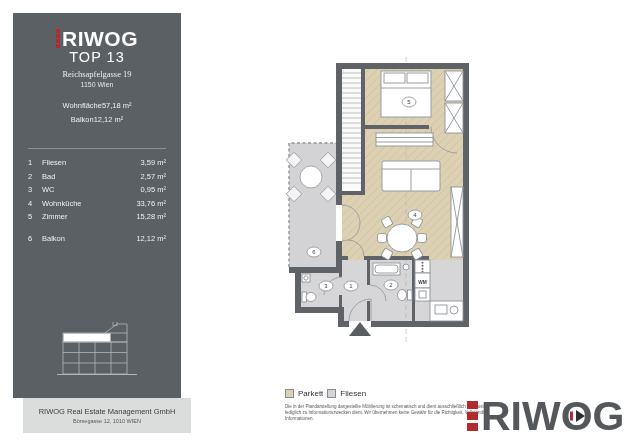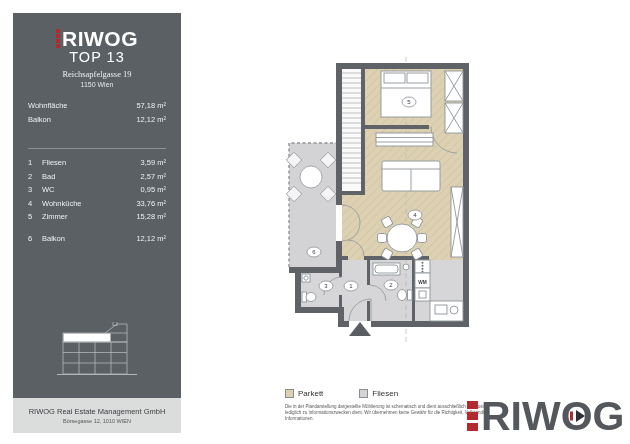--- a/index.html
+++ b/index.html
@@ -7,35 +7,35 @@
   
   .sidebar{position:absolute;left:13px;top:13px;width:168px;height:385px;background:#5b6064;color:#fff;}
   .side-logo{display:flex;justify-content:center;align-items:center;margin-top:15px;}
   .logo-dots{display:flex;flex-direction:column;gap:1.5px;margin-right:2.5px;}
   .logo-dots span{width:3.5px;height:3.5px;background:#b2292e;display:block;}
   .side-logo .logo-word{font-size:21px;font-weight:bold;letter-spacing:.5px;color:#fff;line-height:1;}
   .unit-title{text-align:center;font-size:14.5px;letter-spacing:1px;margin-top:0;font-weight:400;}
   .unit-addr1{text-align:center;font-size:8.5px;margin-top:4px;color:#eceff0;font-family:Liberation Serif, serif;}
   .unit-addr2{text-align:center;font-size:7px;margin-top:2px;color:#e3e6e7;}
   .metrics{margin:13px 15px 0;}
-  .metric-row{display:flex;justify-content:space-between;font-size:7.5px;margin-bottom:5px;color:#eef0f1;}
+  .metric-row{display:flex;justify-content:center;font-size:7.5px;margin-bottom:5px;color:#eef0f1;}
   .divider{border-top:1px solid #8d9194;margin:24px 15px 9px;}
   .rooms{margin:0 15px;}
   .room-row{display:flex;font-size:7.5px;margin-bottom:4.5px;color:#eef0f1;}
   .room-row .no{width:14px;}
   .room-row .nm{flex:1;}
   .room-row.gap{margin-top:13px;}
   .section-wrap{position:absolute;left:0;right:0;bottom:18px;display:flex;justify-content:center;}
-  .side-footer{position:absolute;left:13px;top:398px;width:168px;height:35px;background:#dbdcdc;text-align:center;}
+  .side-footer{position:absolute;left:23px;top:398px;width:168px;height:35px;background:#dbdcdc;text-align:center;}
   .company{font-size:7.5px;color:#3a3d40;padding-top:9px;}
   .company-addr{font-size:5.5px;color:#55585b;margin-top:2px;}
   
   .plan{position:absolute;left:281px;top:55px;width:207px;height:292px;}
   
-  .legend{position:absolute;left:285px;top:389px;display:flex;gap:36px;align-items:center;}
+  .legend{position:absolute;left:285px;top:389px;display:flex;gap:4px;align-items:center;}
   .legend-item{display:flex;align-items:center;gap:4px;font-size:8px;color:#2f3235;}
   .swatch{width:7px;height:7px;border:1px solid #8a8d90;display:inline-block;}
   .disclaimer{position:absolute;left:285px;top:404px;width:200px;color:#55585c;
     font-size:4.5px;line-height:6px;}
   .disclaimer div{white-space:nowrap;overflow:hidden;}
   
   .big-logo{position:absolute;left:467px;top:393px;width:160px;height:46px;display:flex;align-items:center;}
   .big-bars{display:flex;flex-direction:column;gap:2.5px;margin-right:3px;}
   .big-bars span{width:11px;height:8.5px;background:#b2292e;display:block;}
   .big-word{font-size:41px;font-weight:bold;color:#54585c;line-height:1;letter-spacing:0;}

